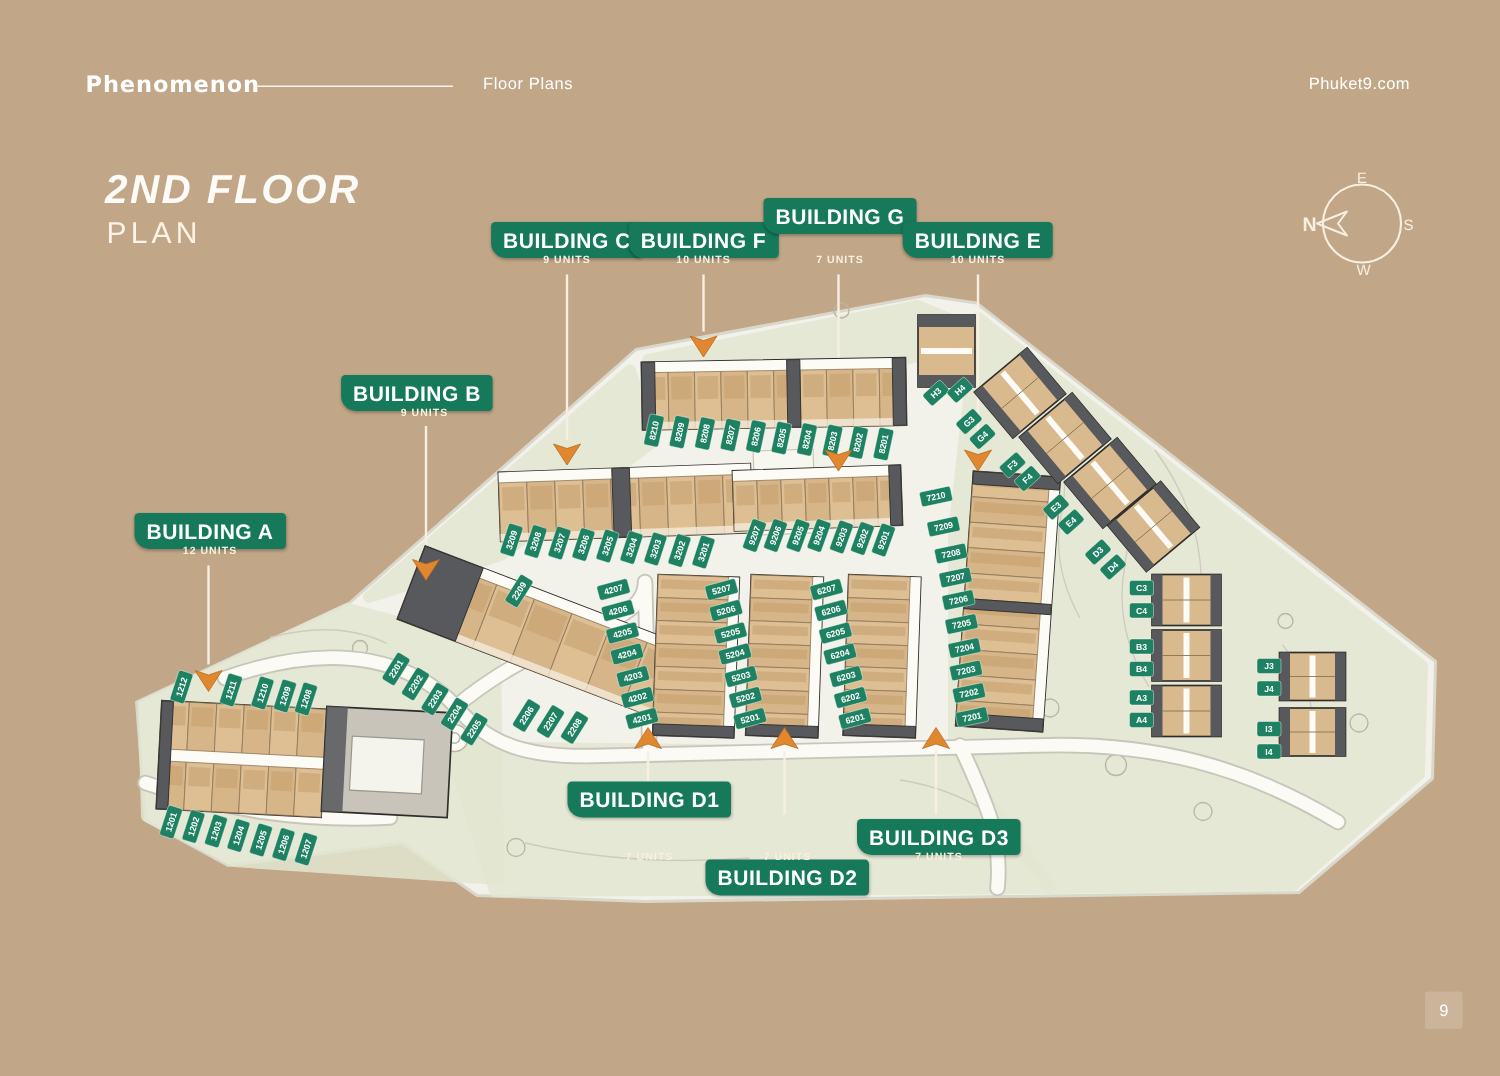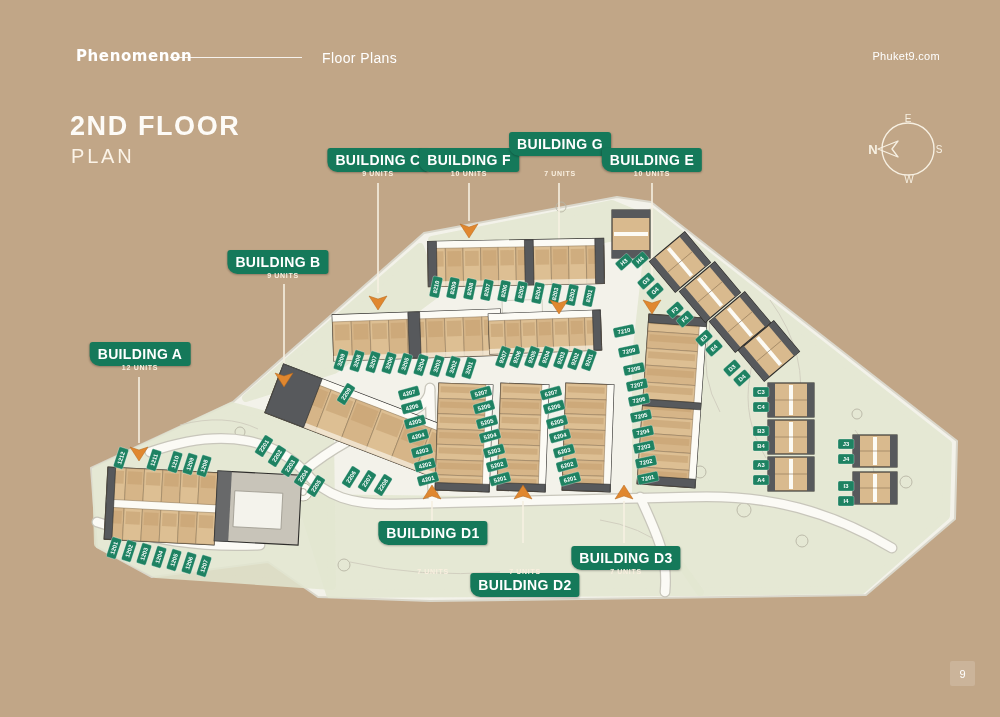--- a/index.html
+++ b/index.html
@@ -3,25 +3,25 @@
 <meta charset="utf-8">
 <style>
   :root{
     --background:#c1a687; --badge_green:#15795a; --tag_green:#1e8262;
     --arrow_orange:#e0872f; --site_ground:#f3f2ea; --landscape_green:#e3e7d1;
     --building_tan:#d9ba8e; --building_dark:#57595c; --text_cream:#f7f0e2;
   }
   html,body{margin:0;padding:0;}
   body{width:1000px;height:717px;background:var(--background);font-family:"Liberation Sans",sans-serif;}
   .page{position:relative;width:1000px;height:717px;overflow:hidden;background:var(--background);}
-  .hdr-logo{position:absolute;left:57px;top:47px;color:#fff;font-size:15px;font-weight:bold;letter-spacing:.6px;font-family:"DejaVu Sans",sans-serif;margin-left:19px;}
+  .hdr-logo{position:absolute;left:57px;top:47px;color:#fff;font-size:15px;font-weight:bold;letter-spacing:.6px;font-family:"DejaVu Sans",sans-serif;}
   .hdr-line{position:absolute;left:170px;top:57px;width:132px;height:1px;background:rgba(255,255,255,.85);}
-  .hdr-nav{position:absolute;left:322px;top:50px;color:#fff;font-size:14px;letter-spacing:.4px;}
+  .hdr-nav{position:absolute;left:322px;top:50px;color:#fff;font-size:11px;letter-spacing:.4px;}
   .hdr-site{position:absolute;right:60px;top:50px;color:#fff;font-size:11px;letter-spacing:.3px;}
-  .title-main{position:absolute;left:70px;top:111px;color:#fdfbf7;font-size:27px;font-weight:800;letter-spacing:1.6px;}
+  .title-main{position:absolute;left:70px;top:111px;color:#fdfbf7;font-size:27px;font-weight:800;letter-spacing:1.6px;font-style:italic;}
   .title-sub{position:absolute;left:71px;top:145px;color:#fbf3e7;font-size:20px;letter-spacing:2.8px;}
   .bbadge{position:absolute;transform:translateX(-50%);background:var(--badge_green);color:#fff;
     font-size:14px;font-weight:bold;letter-spacing:.35px;padding:4px 8px;border-radius:3px 3px 3px 10px;
     white-space:nowrap;box-shadow:0 1px 2px rgba(0,0,0,.25);}
   .ulabel{position:absolute;transform:translateX(-50%);color:#f9efdf;font-size:7px;font-weight:bold;letter-spacing:.7px;white-space:nowrap;}
   .compass{position:absolute;left:858px;top:103px;width:94px;height:94px;}
   .compass text{fill:var(--text_cream);font-family:"Liberation Sans",sans-serif;}
   .pagenum{position:absolute;left:950px;top:661px;width:25px;height:25px;background:rgba(255,255,255,.16);
     color:#fff;font-size:11px;display:flex;align-items:center;justify-content:center;border-radius:2px;}
   #site{position:absolute;left:0;top:0;width:1000px;height:717px;}

